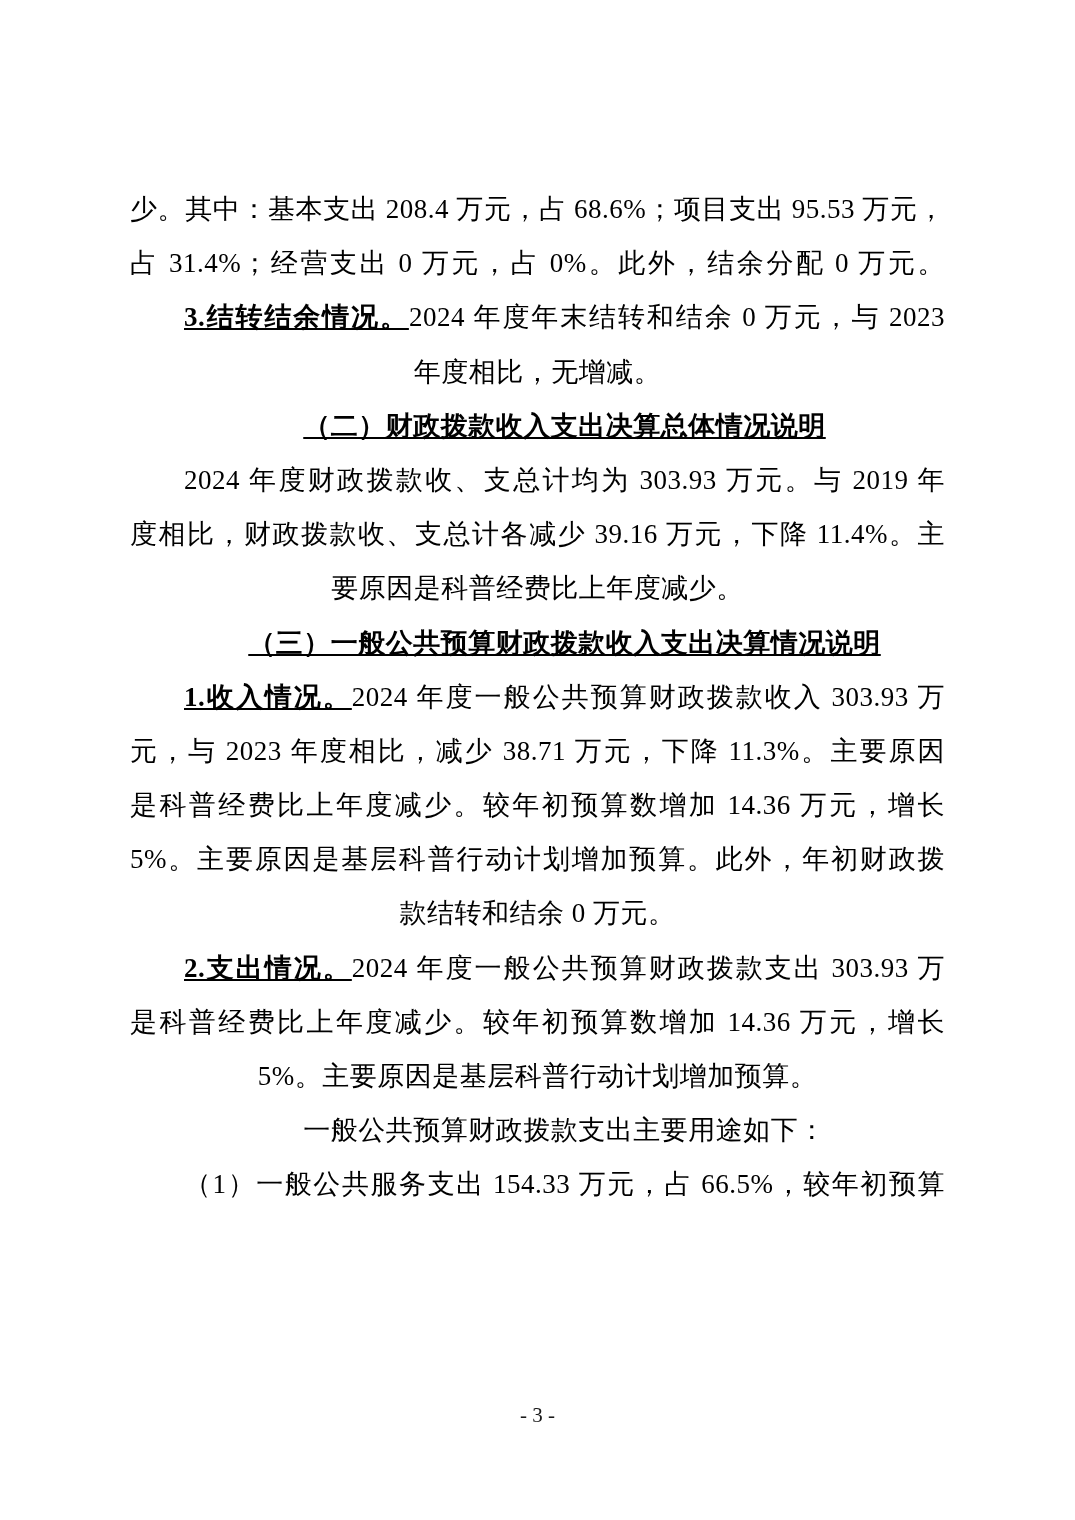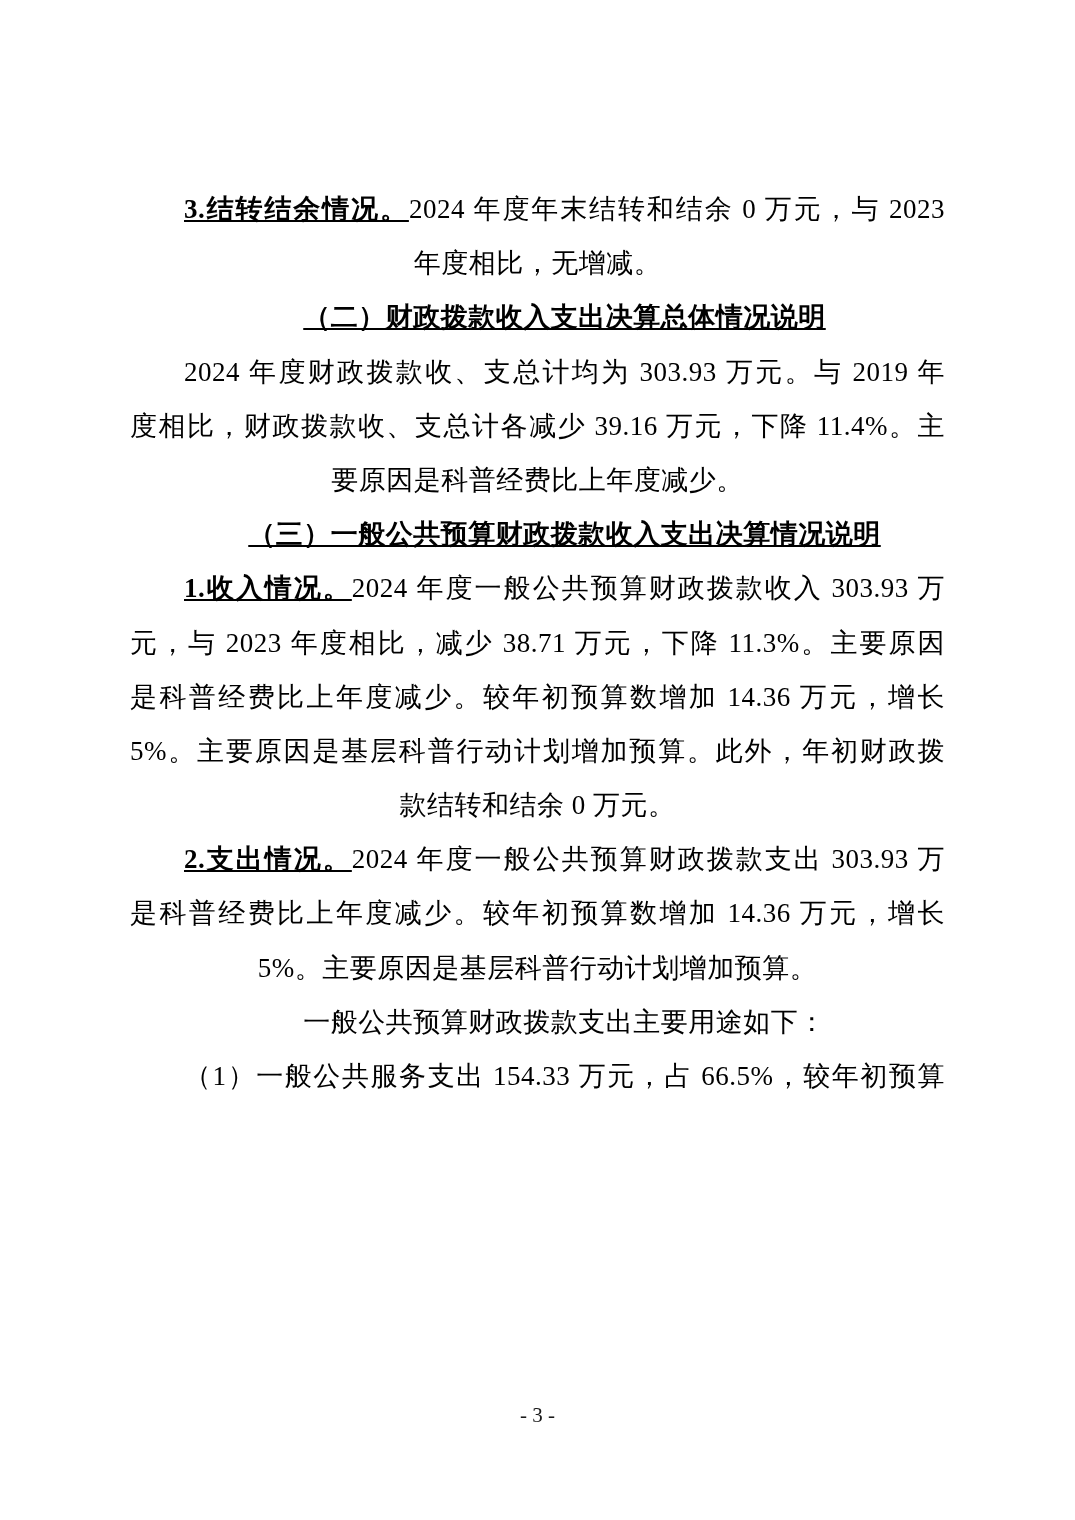--- a/index.html
+++ b/index.html
@@ -48,20 +48,22 @@
     font-size: 21px;
     line-height: 30px;
     color: #1a1a1a;
   }
 </style>
 </head>
 <body>
 
 <div class="page">
   <div class="content">
+      <div class="line justify"><span>少。其中：基本支出 208.4 万元，占 68.6%；项目支出 95.53 万元，</span></div>
+      <div class="line justify"><span>占 31.4%；经营支出 0 万元，占 0%。此外，结余分配 0 万元。</span></div>
       <div class="line justify indent"><span class="bold">3.结转结余情况。</span><span>2024 年度年末结转和结余 0 万元，与 2023</span></div>
       <div class="line"><span>年度相比，无增减。</span></div>
       <div class="line indent"><span class="bold">（二）财政拨款收入支出决算总体情况说明</span></div>
       <div class="line justify indent"><span>2024 年度财政拨款收、支总计均为 303.93 万元。与 2019 年</span></div>
       <div class="line justify"><span>度相比，财政拨款收、支总计各减少 39.16 万元，下降 11.4%。主</span></div>
       <div class="line"><span>要原因是科普经费比上年度减少。</span></div>
       <div class="line indent"><span class="bold">（三）一般公共预算财政拨款收入支出决算情况说明</span></div>
       <div class="line justify indent"><span class="bold">1.收入情况。</span><span>2024 年度一般公共预算财政拨款收入 303.93 万</span></div>
       <div class="line justify"><span>元，与 2023 年度相比，减少 38.71 万元，下降 11.3%。主要原因</span></div>
       <div class="line justify"><span>是科普经费比上年度减少。较年初预算数增加 14.36 万元，增长</span></div>

